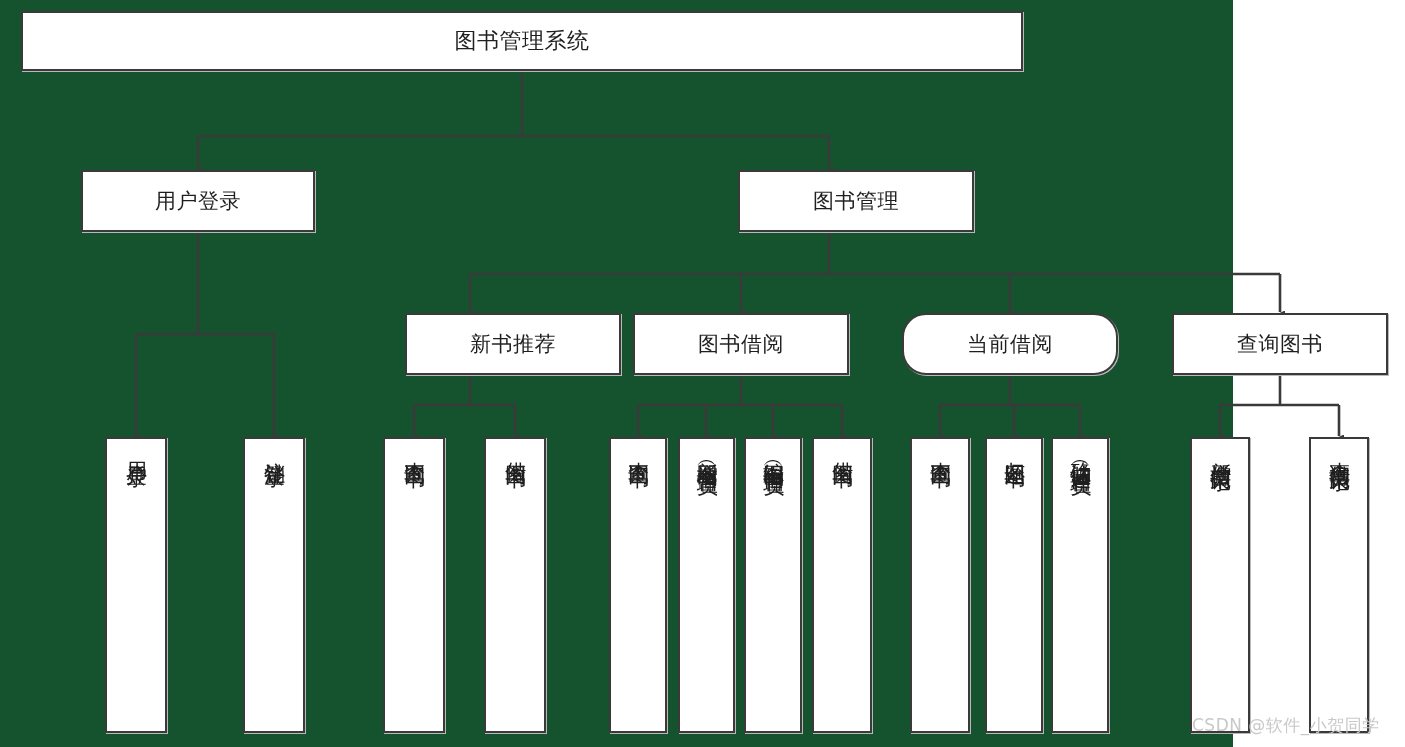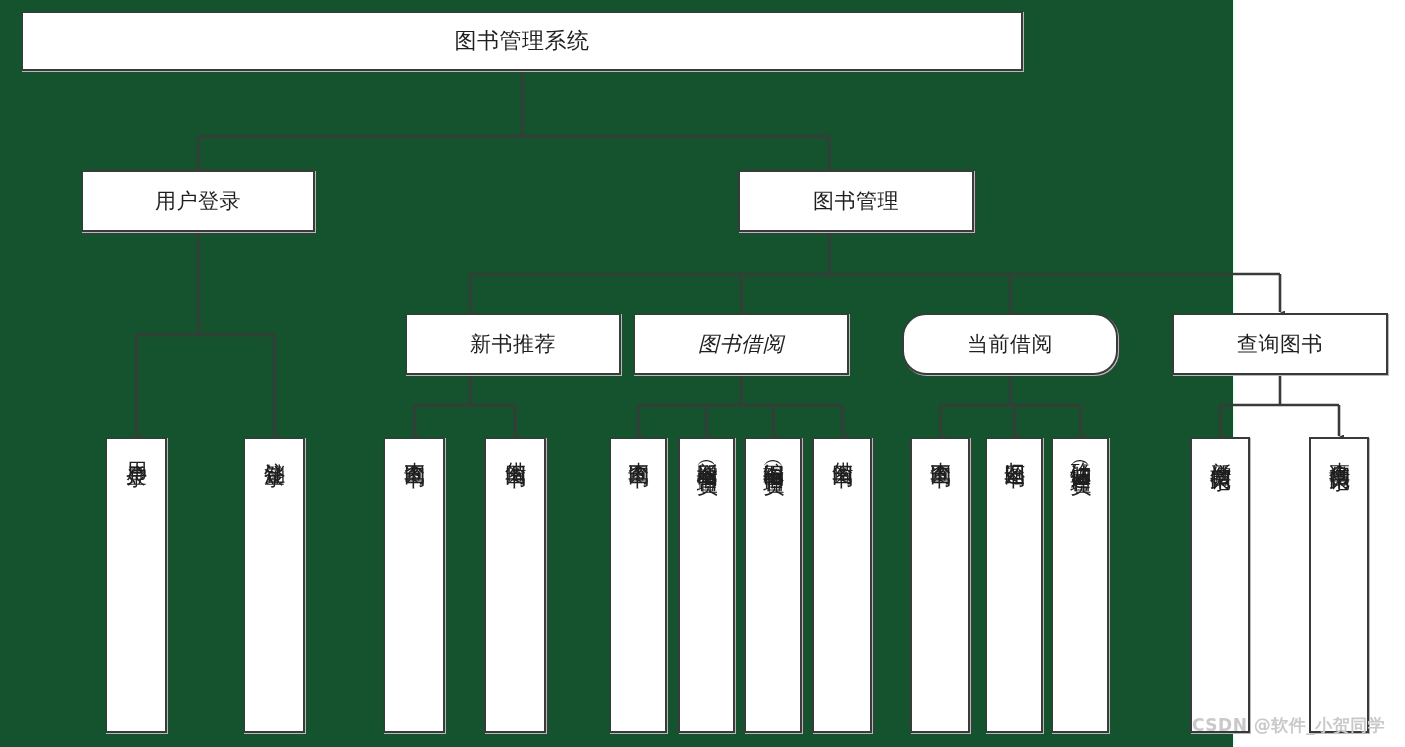--- a/index.html
+++ b/index.html
@@ -109,21 +109,21 @@
         <span class="label">用户登录</span>
       </div>
       <div class="node horiz" style="left: 738px; top: 170px; width: 236px; height: 62px;">
         <span class="label">图书管理</span>
       </div>
     </div>
   <div id="l3-container">
       <div class="node horiz" style="left: 362px; top: 313px; width: 216px; height: 62px; margin-left: 43px;">
         <span class="label">新书推荐</span>
       </div>
-      <div class="node horiz" style="left: 633px; top: 313px; width: 216px; height: 62px; font-style: italic;">
+      <div class="node horiz" style="left: 633px; top: 313px; width: 216px; height: 62px;">
         <span class="label">图书借阅</span>
       </div>
       <div class="node horiz" style="left: 902px; top: 313px; width: 216px; height: 62px; border-radius: 24px;">
         <span class="label">当前借阅</span>
       </div>
       <div class="node horiz" style="left: 1172px; top: 313px; width: 216px; height: 62px;">
         <span class="label">查询图书</span>
       </div>
     </div>
   <div id="leaf-container">
@@ -161,14 +161,14 @@
         <span class="label">确认归还（管理员）</span>
       </div>
       <div class="node vert" style="left: 1190px; top: 437px; width: 60px; height: 296px;">
         <span class="label">新增借阅记录</span>
       </div>
       <div class="node vert" style="left: 1309px; top: 437px; width: 60px; height: 296px;">
         <span class="label">查询借阅记录</span>
       </div>
     </div>
 
-  <div class="watermark" style="left:1192px;top:714px;font-weight:bold;">CSDN @软件_小贺同学</div>
+  <div class="watermark" style="left:1192px;top:714px;">CSDN @软件_小贺同学</div>
 </div>
 
 </body></html>

